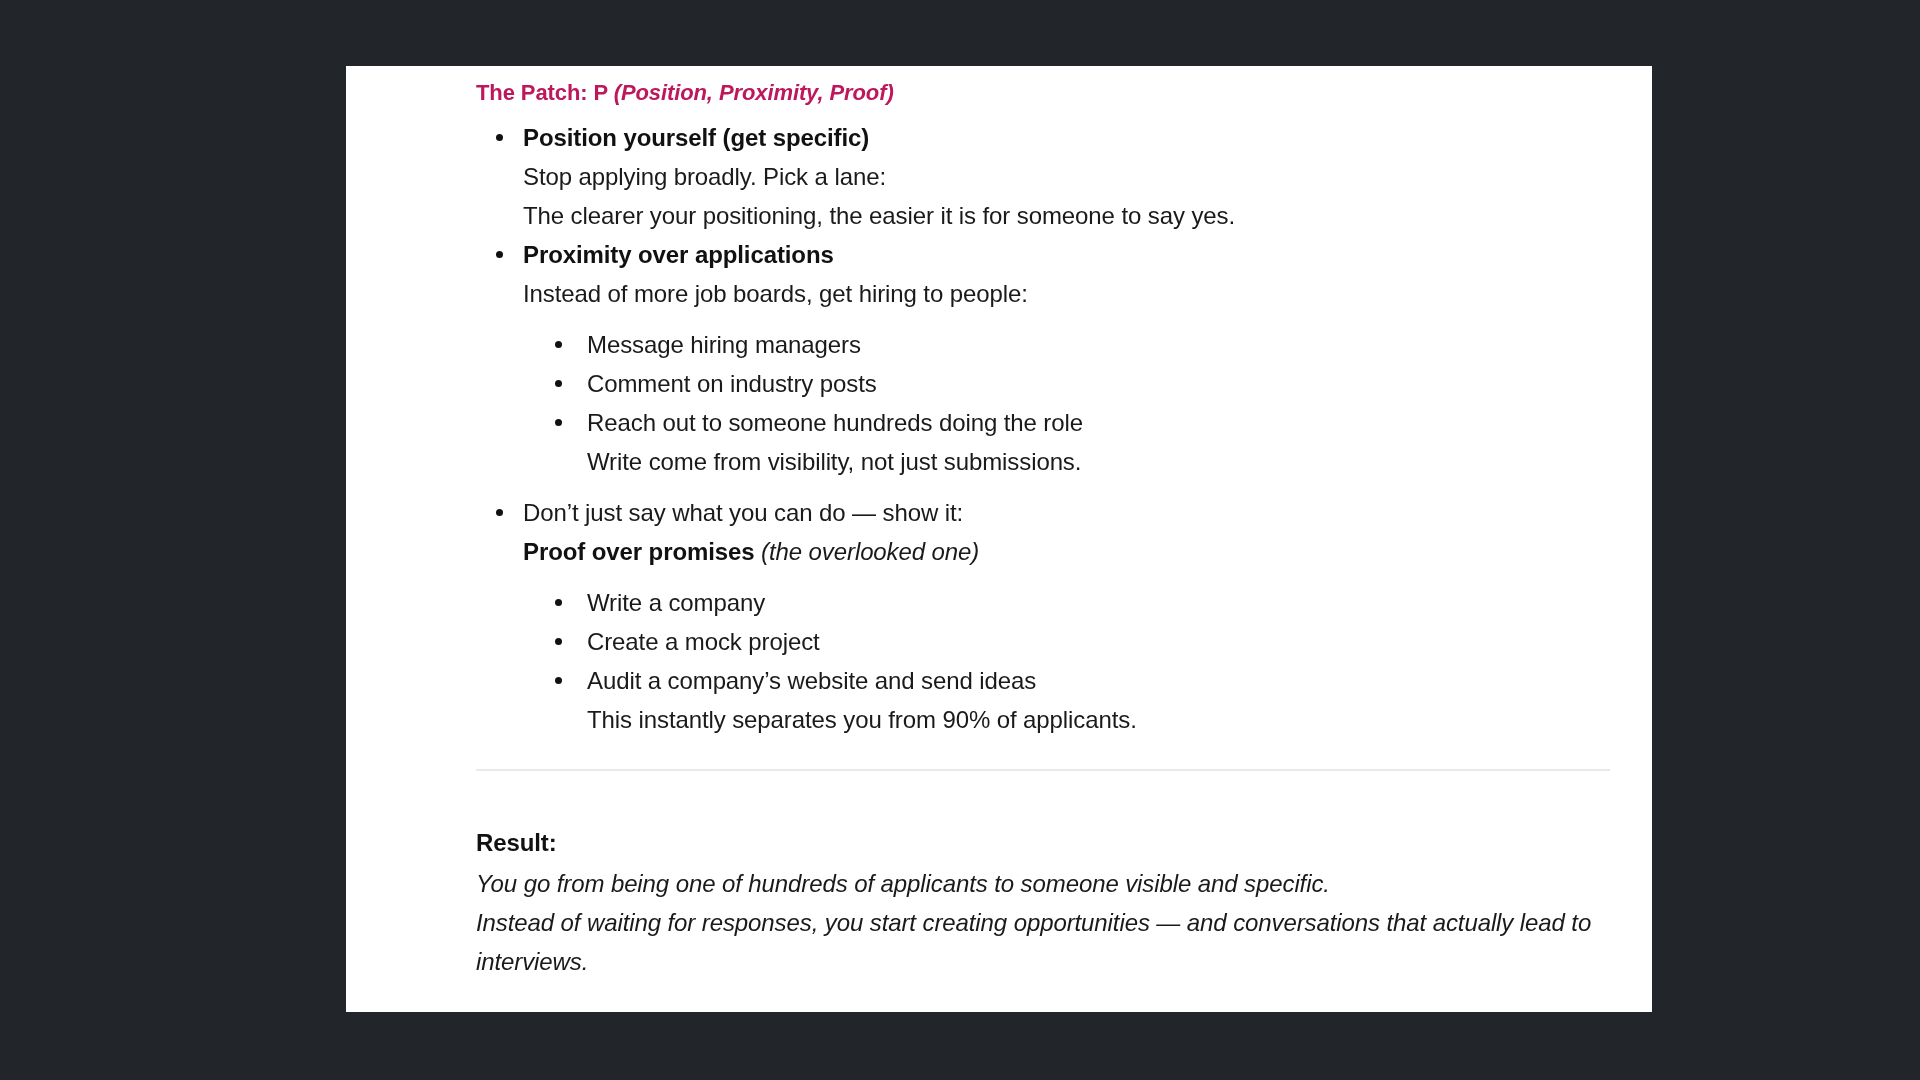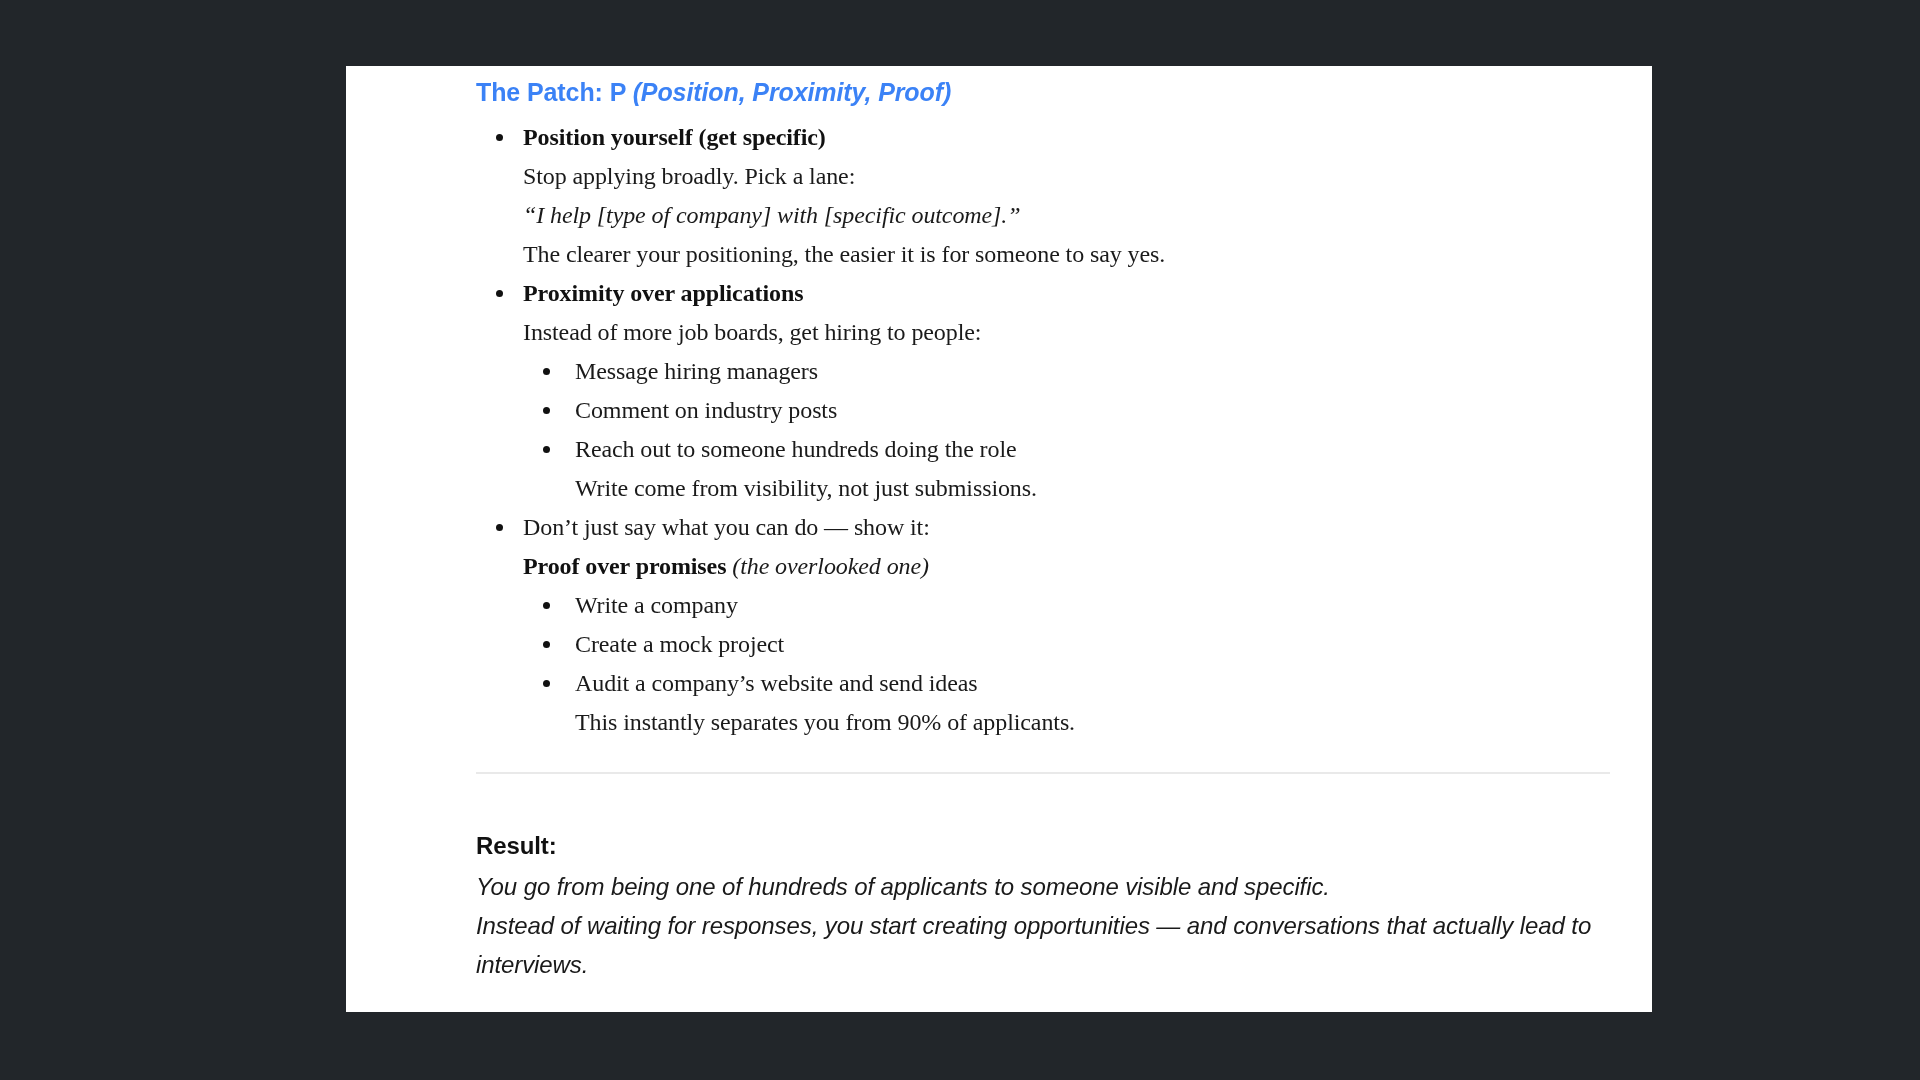--- a/index.html
+++ b/index.html
@@ -25,30 +25,30 @@
     padding: 7px 42px 0 130px;
     width: 100%;
     color: #1a1a1a;
     font-size: 24px;
     line-height: 39px;
     letter-spacing: -0.1px;
   }
   .content p { margin: 0; }
   .title {
     font-weight: bold;
-    font-size: 25px;
+    font-size: 22px;
     margin-bottom: 6px !important;
-    color: #3b82f6;
+    color: #be185d;
   }
   .title .ital { font-style: italic; }
   .b { font-weight: bold; color: #111111; }
   .i { font-style: italic; }
   .ital { font-style: italic; }
-  ul.l1 { list-style: none; margin: 6px 0 0 0; padding: 0; font-family: Liberation Serif, serif; }
-  ul.l2 { list-style: none; margin: 0; padding: 0; }
+  ul.l1 { list-style: none; margin: 6px 0 0 0; padding: 0; }
+  ul.l2 { list-style: none; margin: 12px; padding: 0; }
   .li  { position: relative; padding-left: 47px; }
   .li > .dot {
     position: absolute;
     left: 20px;
     top: 16px;
     width: 7px; height: 7px;
     border-radius: 50%;
     background: #111111;
   }
   .li2 { position: relative; padding-left: 52px; }
@@ -82,21 +82,20 @@
   <div class="content">
 
     <p class="title"><span>The Patch: P </span><span class="ital">(Position, Proximity, Proof)</span></p>
 
     <ul class="l1">
 
       <li class="li">
         <span class="dot"></span>
         <p class="b">Position yourself (get specific)</p>
         <p>Stop applying broadly. Pick a lane:</p>
-        <p class="i">“I help [type of company] with [specific outcome].”</p>
         <p>The clearer your positioning, the easier it is for someone to say yes.</p>
       </li>
 
       <li class="li">
         <span class="dot"></span>
         <p class="b">Proximity over applications</p>
         <p>Instead of more job boards, get hiring to people:</p>
         <ul class="l2">
           <li class="li2">
             <span class="dot"></span>

